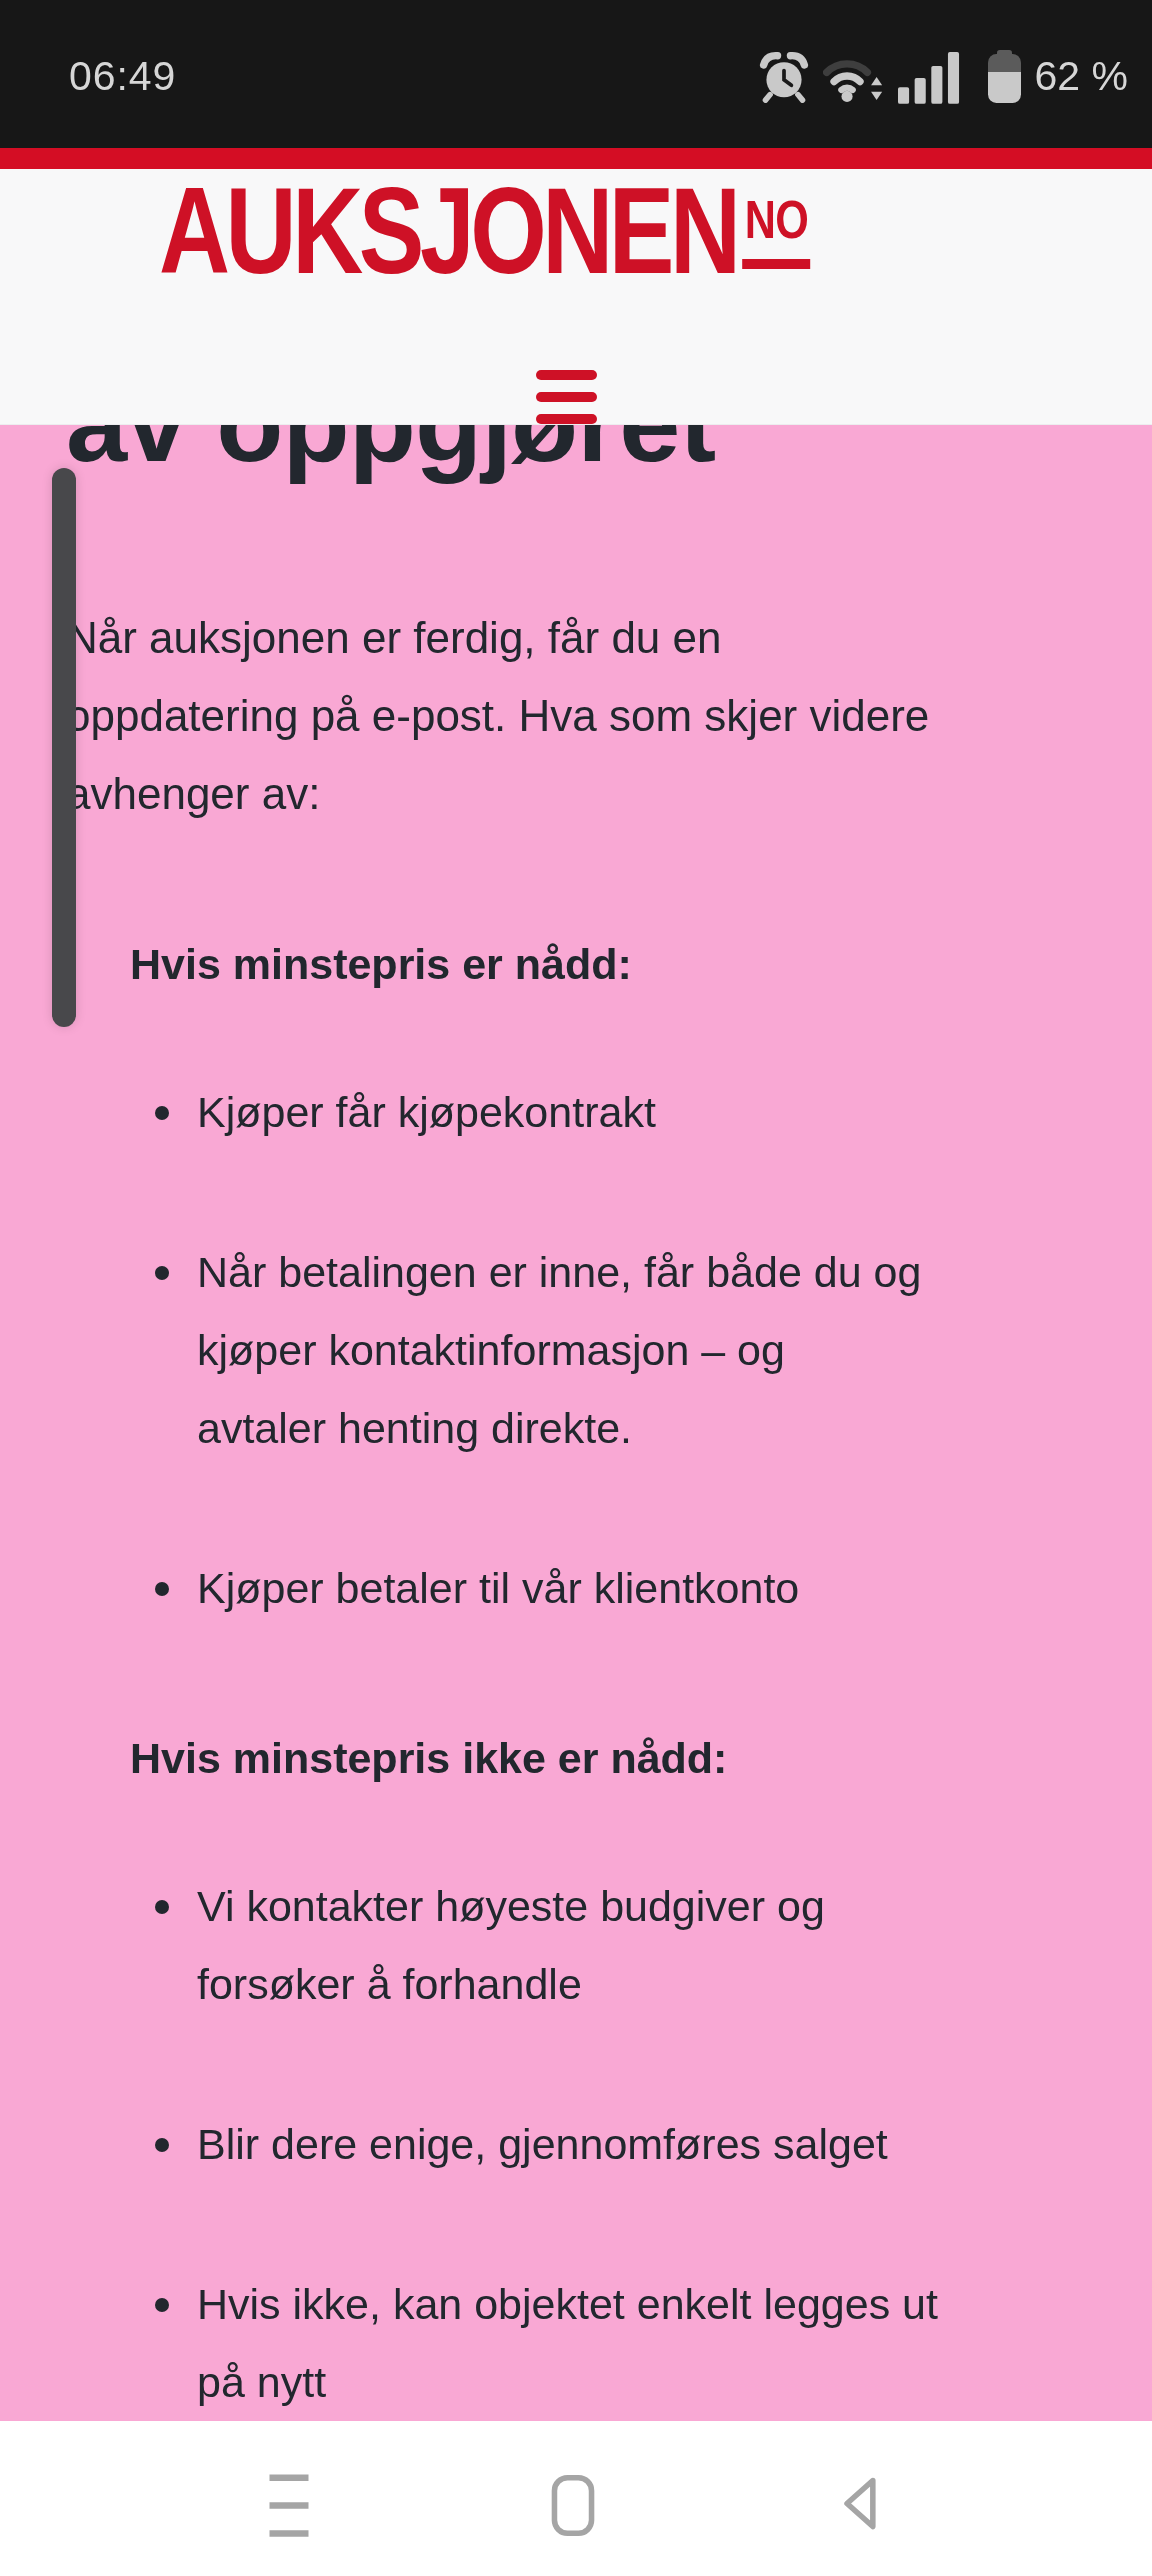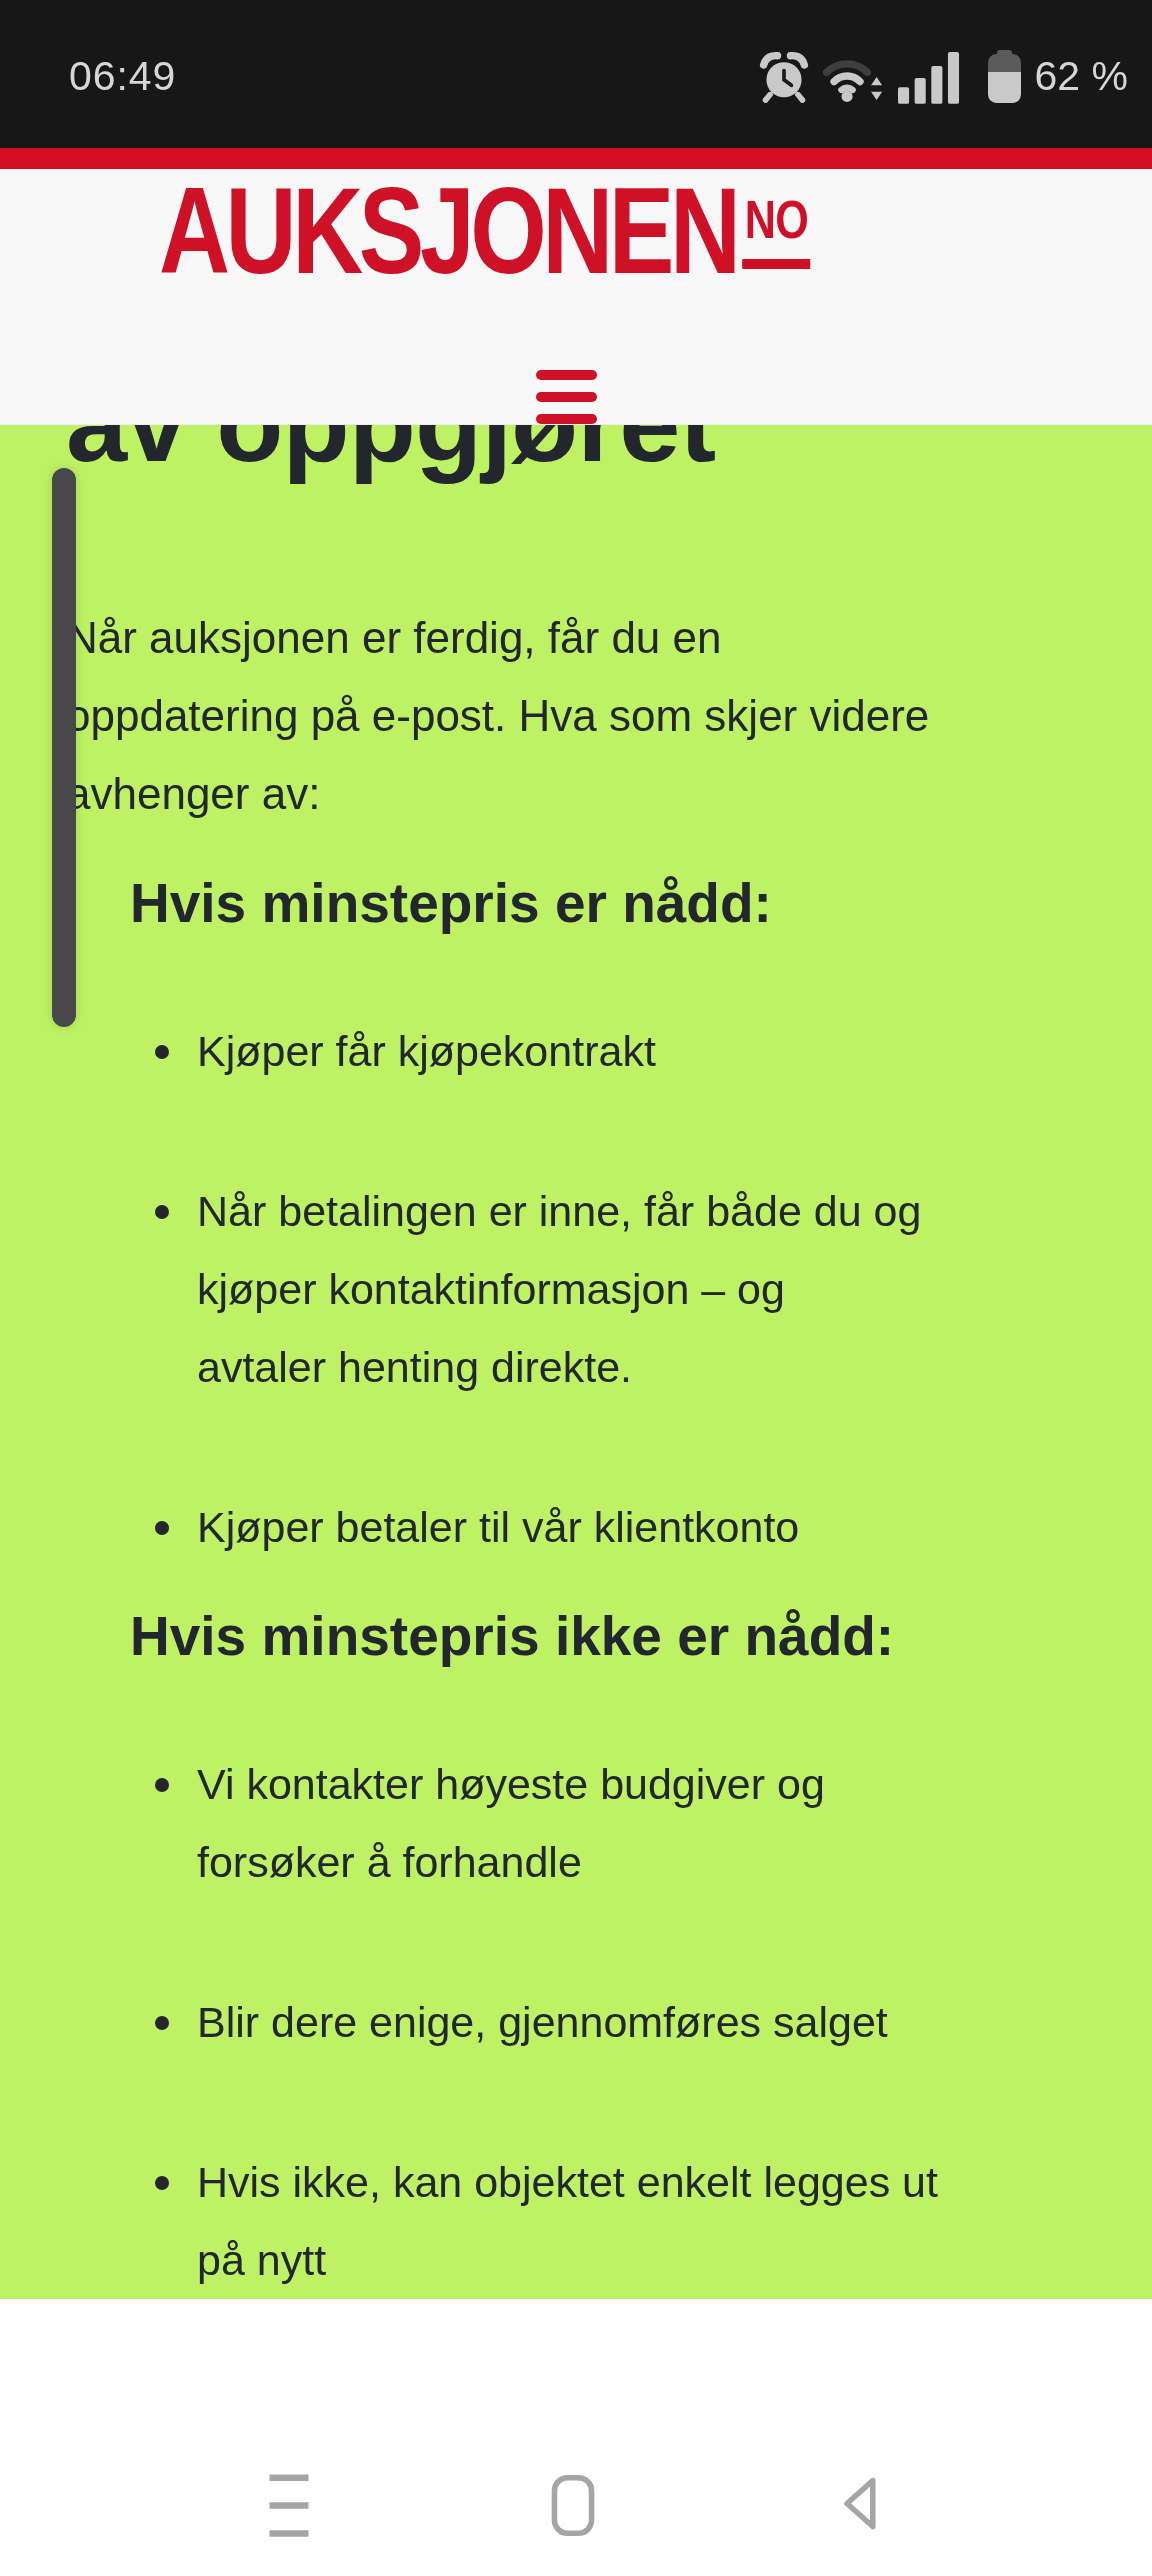--- a/index.html
+++ b/index.html
@@ -51,32 +51,32 @@
     white-space:nowrap;text-decoration:none;color:var(--logo-red);cursor:pointer}
   .logo-main{font-size:123px;font-weight:700;letter-spacing:-5.6px;line-height:1}
   .logo-no{display:inline-block;position:relative;top:-35px;margin-left:7.4px;
     font-size:54px;font-weight:700;line-height:1;letter-spacing:-0.9px;
     padding:0 2.8px 13px 2.8px;border-bottom:10.2px solid var(--logo-red)}
   .hamburger{width:61px;background:none;border:none;padding:0;margin:0;
     display:flex;flex-direction:column;gap:12px;cursor:pointer}
   .hamburger .bar{height:10.2px;border-radius:5.6px;background:var(--logo-red)}
 
   
-  main{position:relative;background:#bef264}
+  main{position:relative;background:#f9a8d4}
   .h1-clip{height:63px;overflow:hidden}
   .h1-clip h1{
     margin:-64px 0 0 66px;font-size:110px;font-weight:800;
     letter-spacing:-0.9px;line-height:1.12;color:var(--text-dark);white-space:nowrap;
   }
   .intro{
     margin:111px 46px 0 66px;font-size:44px;line-height:78px;
     color:var(--text-dark);white-space:pre-line;
   }
   .section-title{
-    margin:44px 37px 0 130px;font-size:55px;font-weight:700;
+    margin:105px 37px 0 130px;font-size:43px;font-weight:700;
     line-height:52px;color:var(--text-dark);
   }
   ul.bullets{list-style:none;margin:83px 0 0 0;padding:0}
   ul.bullets li{
     position:relative;padding:0 26px 0 197px;
     font-size:43px;line-height:78px;color:var(--text-dark);white-space:pre-line;
   }
   ul.bullets li + li{margin-top:82px}
   ul.bullets li::before{
     content:"";position:absolute;left:155px;top:33px;

